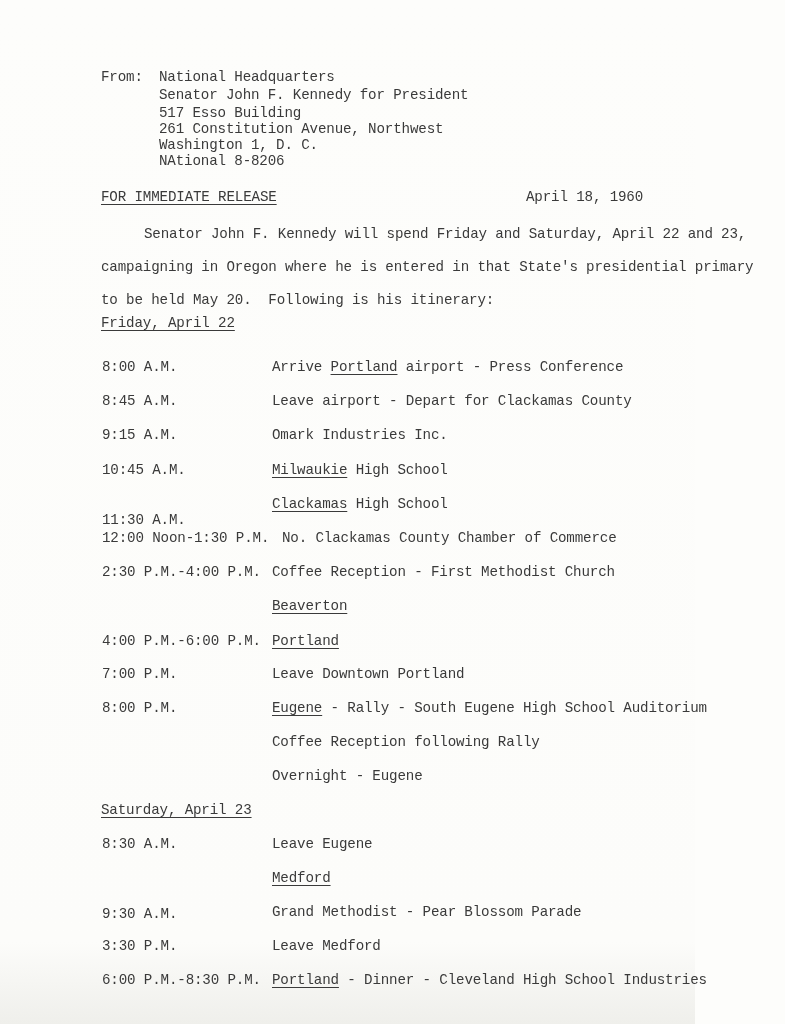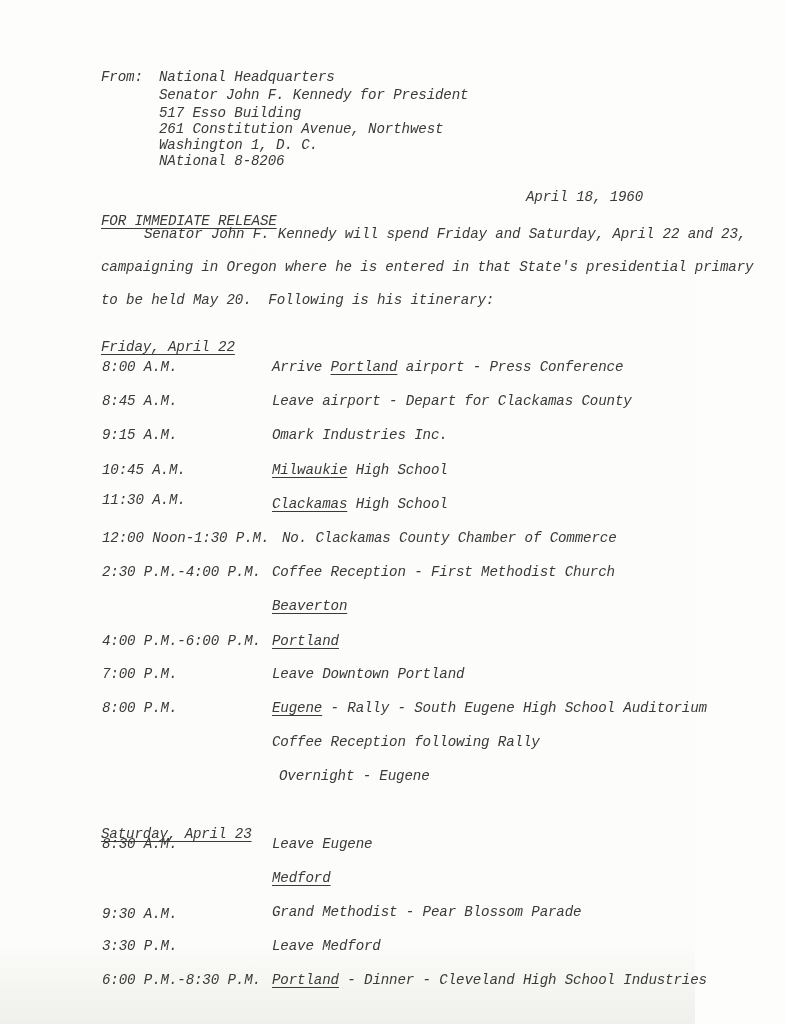--- a/index.html
+++ b/index.html
@@ -13,34 +13,32 @@
       position: relative;
       overflow: hidden;
       font-family: "Liberation Mono", "DejaVu Sans Mono", monospace;
       color: #3a3a3a;
     }
     .page {
       position: absolute;
       left: 0; top: 0;
       width: 695px; height: 1024px;
       background: linear-gradient(to bottom, #fdfdfb 0%, #fcfcfa 92%, #efefeb 100%);
-      font-style: italic;
     }
     .t {
       position: absolute;
       font-size: 14.2px;
       line-height: 16px;
       white-space: pre;
       letter-spacing: -0.15px;
     }
     .u {
       text-decoration: underline;
       text-decoration-thickness: 1px;
       text-underline-offset: 3px;
-      margin-top: 24px;
     }
     .time { left: 102px; }
     .event { left: 272px; }
   </style>
 </head>
 <body>
 
 <div class="page">
 
   <div class="t" style="left:101px; top:69px;">From:</div>
@@ -67,21 +65,21 @@
 
     <div class="t time" style="top:393px;">8:45 A.M.</div>
     <div class="t event" style="top:393px;"><span>Leave airport - Depart for Clackamas County</span></div>
 
     <div class="t time" style="top:427px;">9:15 A.M.</div>
     <div class="t event" style="top:427px;"><span>Omark Industries Inc.</span></div>
 
     <div class="t time" style="top:462px;">10:45 A.M.</div>
     <div class="t event" style="top:462px;"><span class="u">Milwaukie</span><span> High School</span></div>
 
-    <div class="t time" style="top:492px;">11:30 A.M.</div>
+    <div class="t time" style="top:512px;">11:30 A.M.</div>
     <div class="t event" style="top:496px;"><span class="u">Clackamas</span><span> High School</span></div>
 
     <div class="t time" style="top:530px;">12:00 Noon-1:30 P.M.</div>
     <div class="t" style="left:282px; top:530px;"><span>No. Clackamas County Chamber of Commerce</span></div>
 
     <div class="t time" style="top:564px;">2:30 P.M.-4:00 P.M.</div>
     <div class="t event" style="top:564px;"><span>Coffee Reception - First Methodist Church</span></div>
 
     <div class="t event" style="top:598px;"><span class="u">Beaverton</span></div>
 
@@ -89,21 +87,21 @@
     <div class="t event" style="top:633px;"><span class="u">Portland</span></div>
 
     <div class="t time" style="top:666px;">7:00 P.M.</div>
     <div class="t event" style="top:666px;"><span>Leave Downtown Portland</span></div>
 
     <div class="t time" style="top:700px;">8:00 P.M.</div>
     <div class="t event" style="top:700px;"><span class="u">Eugene</span><span> - Rally - South Eugene High School Auditorium</span></div>
 
     <div class="t event" style="top:734px;"><span>Coffee Reception following Rally</span></div>
 
-    <div class="t event" style="top:768px;margin-left:7px;"><span>Overnight - Eugene</span></div>
+    <div class="t event" style="top:768px;"><span>Overnight - Eugene</span></div>
   </div>
 
   <div class="t u" style="left:101px; top:802px;">Saturday, April 23</div>
 
   <div>
 
     <div class="t time" style="top:836px;text-align:right;">8:30 A.M.</div>
     <div class="t event" style="top:836px;"><span>Leave Eugene</span></div>
 
     <div class="t time" style="top:870px;margin-top:36px;">9:30 A.M.</div>

